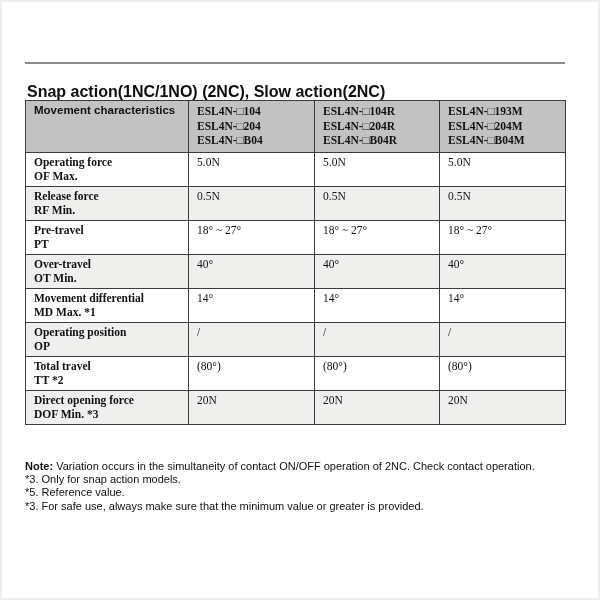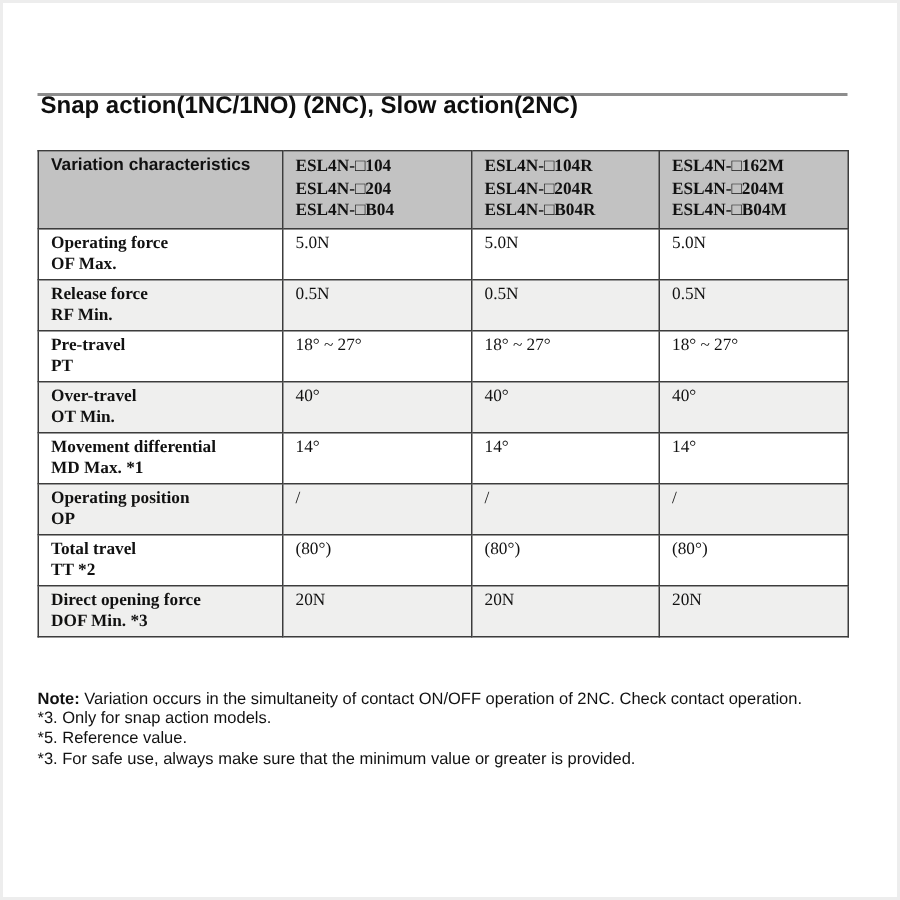--- a/index.html
+++ b/index.html
@@ -25,21 +25,21 @@
     position: absolute;
     left: 25px;
     top: 62px;
     width: 540px;
     height: 2px;
     background: #8d8d8d;
   }
   .title {
     position: absolute;
     left: 27px;
-    top: 62px;
+    top: 83px;
     margin: 0;
     font-size: 16px;
     font-weight: bold;
     color: #0f0f0f;
     white-space: nowrap;
   }
   table.spec {
     position: absolute;
     left: 25px;
     top: 100px;
@@ -93,33 +93,33 @@
 
   <table class="spec">
     <colgroup>
       <col class="c0">
         <col class="c1">
         <col class="c2">
         <col class="c3">
     </colgroup>
     <thead>
       <tr>
-        <th>Variation characteristics</th>
+        <th>Movement characteristics</th>
         <th>
           <div class="model-line">ESL4N-□104</div>
           <div class="model-line">ESL4N-□204</div>
           <div class="model-line">ESL4N-□B04</div>
         </th>
         <th>
           <div class="model-line">ESL4N-□104R</div>
           <div class="model-line">ESL4N-□204R</div>
           <div class="model-line">ESL4N-□B04R</div>
         </th>
         <th>
-          <div class="model-line">ESL4N-□162M</div>
+          <div class="model-line">ESL4N-□193M</div>
           <div class="model-line">ESL4N-□204M</div>
           <div class="model-line">ESL4N-□B04M</div>
         </th>
       </tr>
     </thead>
     <tbody>
       <tr>
         <td class="lbl">
           <div class="l1">Operating force</div>
           <div class="l2">OF Max.</div>

